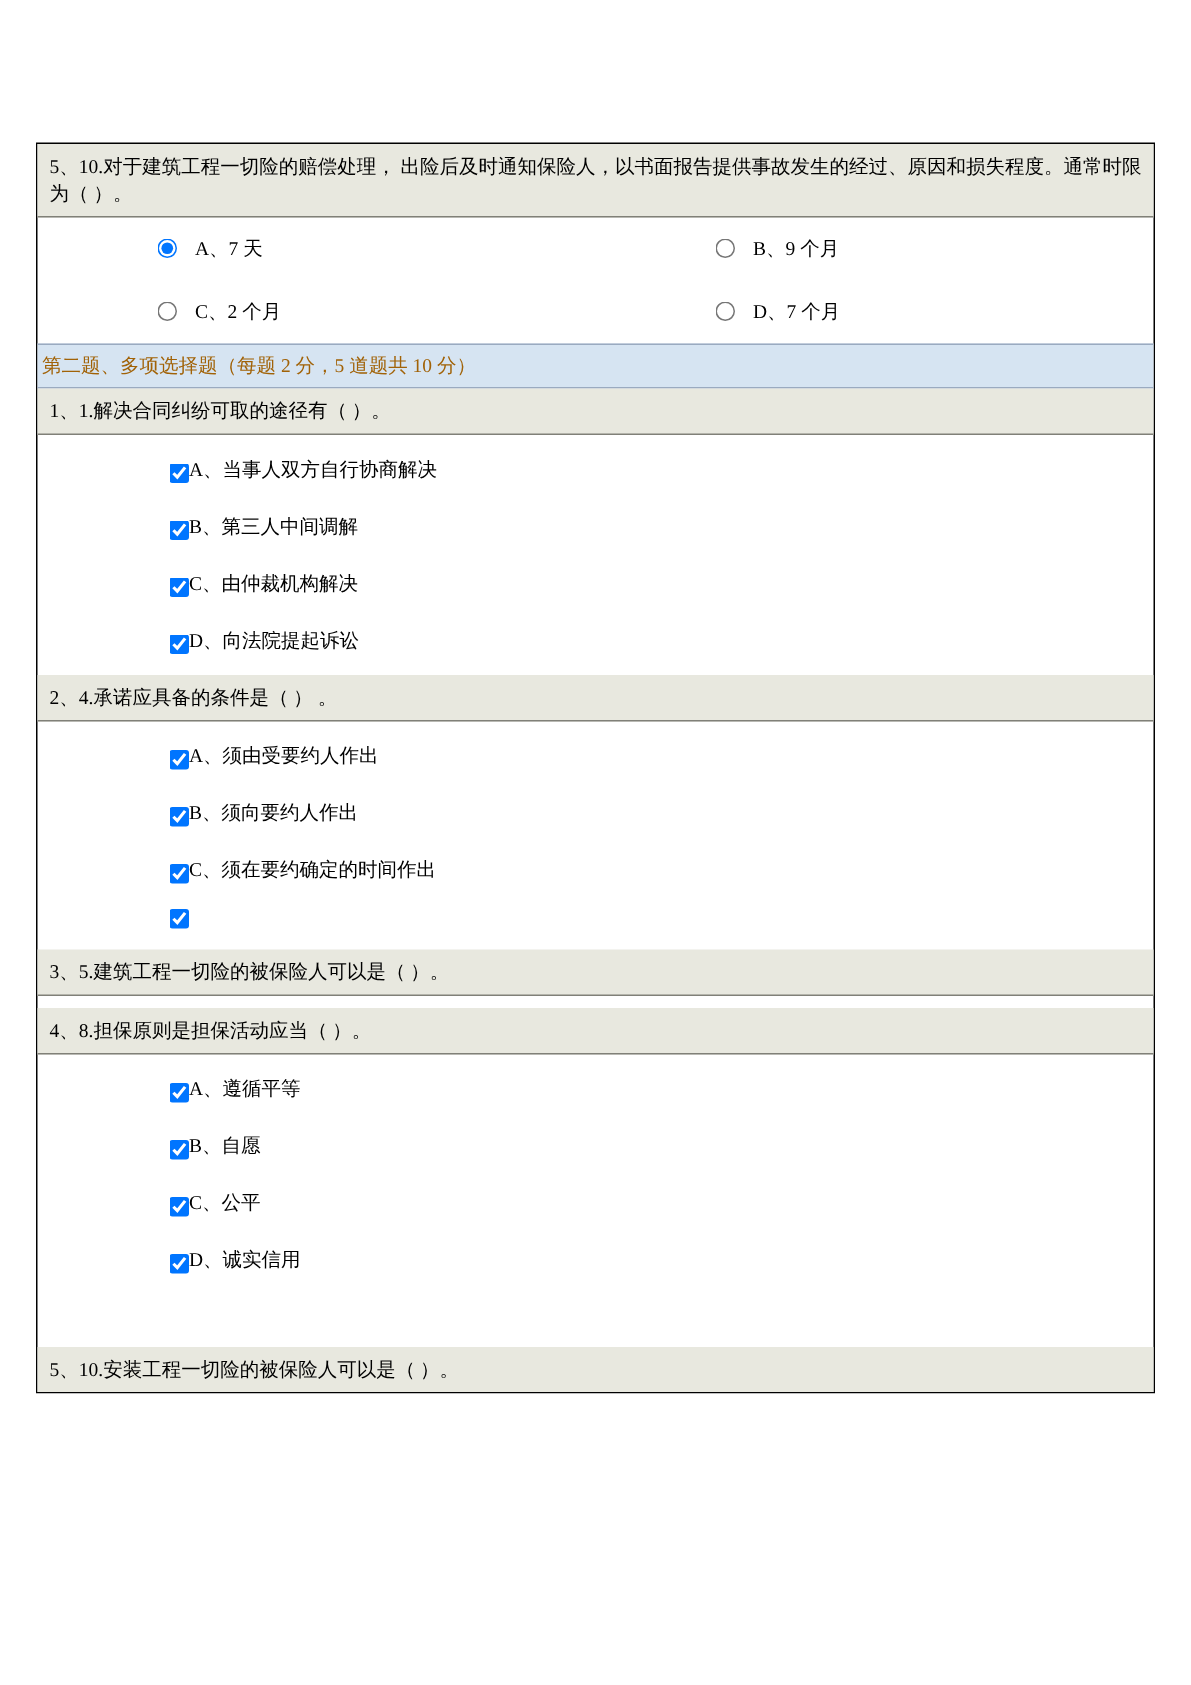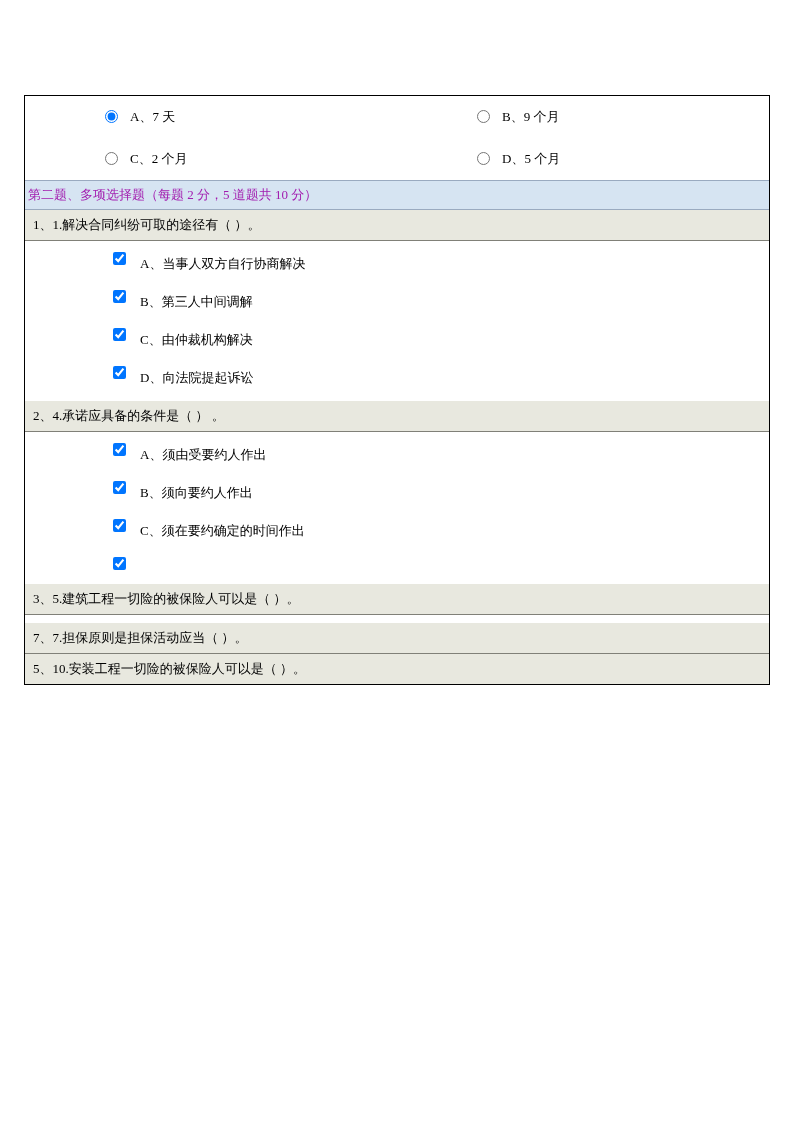--- a/index.html
+++ b/index.html
@@ -1,49 +1,50 @@
 <!DOCTYPE html>
 <html><head>
 <meta charset="utf-8">
 <style>
 * { margin: 0; padding: 0; box-sizing: border-box; }
 body { font-family: SimSun, "宋体", serif; font-size: 13px; background: #fff; width: 794px; }
 .container { border: 1px solid #000; margin: 95px 24px 0 24px; }
 .question-header { background: #e8e8df; border-bottom: 1px solid #808078; padding: 6px 8px; font-size: 13px; }
-.section-header { background: #d6e4f2; border-top: 1px solid #9aaac0; border-bottom: 1px solid #9aaac0; padding: 5px 3px; font-size: 13px; color: #a21caf; }
+.section-header { background: #d6e4f2; border-top: 1px solid #9aaac0; border-bottom: 1px solid #9aaac0; padding: 5px 3px; font-size: 13px; color: #a16207; }
 .options-radio { display: flex; flex-wrap: wrap; padding: 0; }
 .option-radio { width: 50%; padding: 12px 0 12px 80px; display: flex; align-items: center; gap: 12px; }
 .option-radio input { margin-top: -2px; }
 .options-checkbox { padding: 4px 0; }
-.option-checkbox { padding: 10px 0 10px 88px; display: flex; align-items: flex-start; gap: 14px; }
+.option-checkbox { padding: 10px 0 10px 88px; display: flex; align-items: flex-end; }
 .option-checkbox input { margin-top: -3px; }
 .option-label { font-size: 13px; letter-spacing: 0; }
-.last-header { border-bottom: none; }
+.last-header { border-bottom: none; margin-top: 35px; }
 </style>
 </head>
 <body>
 
 <div class="container">
 
+  <div class="question-header">5、10.对于建筑工程一切险的赔偿处理，  出险后及时通知保险人，以书面报告提供事故发生的经过、原因和损失程度。通常时限为（  ）。</div>
   <div class="options-radio">
     <div class="option-radio">
       <input type="radio" name="sq5" checked="" style="">
       <span class="option-label">A、7 天</span>
     </div>
     <div class="option-radio">
       <input type="radio" name="sq5" style="">
       <span class="option-label">B、9 个月</span>
     </div>
     <div class="option-radio">
       <input type="radio" name="sq5" style="">
       <span class="option-label">C、2 个月</span>
     </div>
     <div class="option-radio">
       <input type="radio" name="sq5" style="">
-      <span class="option-label">D、5 个月</span>
+      <span class="option-label">D、7 个月</span>
     </div>
   </div>
 
   <div class="section-header">第二题、多项选择题（每题 2 分，5 道题共 10 分）</div>
 
   <div class="question-header">1、1.解决合同纠纷可取的途径有（  ）。</div>
   <div class="options-checkbox">
     <div class="option-checkbox">
       <input type="checkbox" checked="" style="">
       <span class="option-label">A、当事人双方自行协商解决</span>
@@ -78,17 +79,35 @@
     </div>
     <div class="option-checkbox">
       <input type="checkbox" checked="" style="">
     </div>
   </div>
 
   <div class="question-header">3、5.建筑工程一切险的被保险人可以是（  ）。</div>
   <div class="options-checkbox">
   </div>
 
-  <div class="question-header">7、7.担保原则是担保活动应当（  ）。</div>
+  <div class="question-header">4、8.担保原则是担保活动应当（  ）。</div>
+  <div class="options-checkbox">
+    <div class="option-checkbox">
+      <input type="checkbox" checked="" style="">
+      <span class="option-label">A、遵循平等</span>
+    </div>
+    <div class="option-checkbox">
+      <input type="checkbox" checked="" style="">
+      <span class="option-label">B、自愿</span>
+    </div>
+    <div class="option-checkbox">
+      <input type="checkbox" checked="" style="">
+      <span class="option-label">C、公平</span>
+    </div>
+    <div class="option-checkbox">
+      <input type="checkbox" checked="" style="">
+      <span class="option-label">D、诚实信用</span>
+    </div>
+  </div>
 
   <div class="question-header last-header">5、10.安装工程一切险的被保险人可以是（  ）。</div>
 
 </div>
 
 </body></html>

